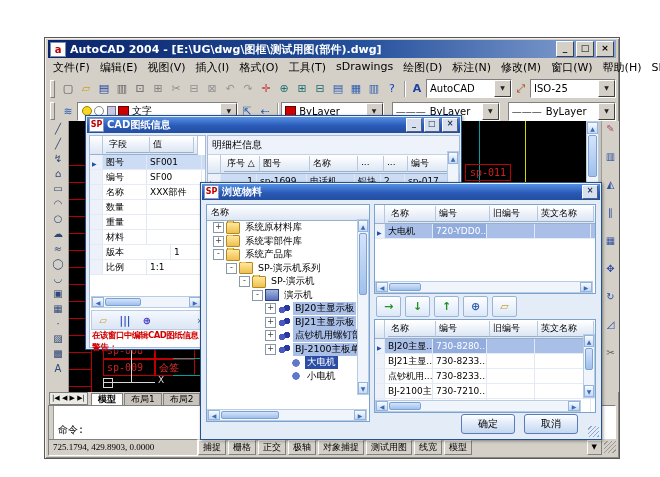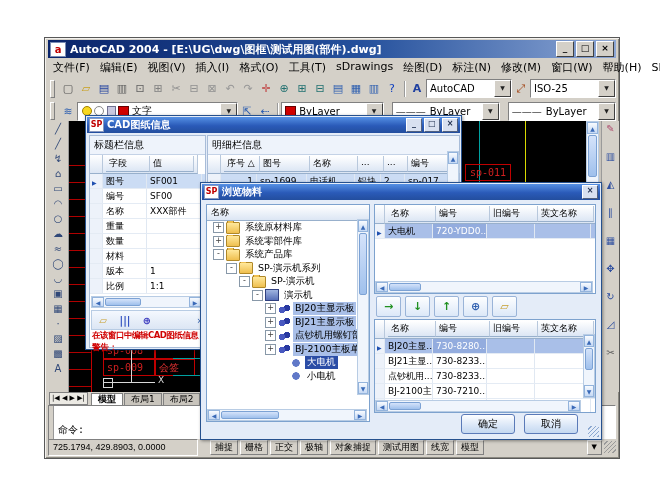--- a/index.html
+++ b/index.html
@@ -63,21 +63,21 @@
   .tabsrow{position:absolute;left:3px;top:354px;right:3px;height:13px;background:#D4D0C8;display:flex;align-items:flex-end;font-size:9px}
   .tabarrows{border:1px solid #808080;background:#ECEAE4;padding:0 2px;margin:0 3px 0 1px;font-size:7px;line-height:11px}
   .tab{border:1px solid #808080;border-bottom:none;background:#C8C4BC;padding:0 6px;line-height:11px;margin-right:1px}
   .tab.active{background:#fff;font-weight:bold}
   .cmdwin{position:absolute;left:3px;top:367px;right:3px;height:33px;background:#fff;
        border:1px solid;border-color:#808080 #fff #fff #808080;display:flex;align-items:flex-end}
   .cmdgrip{width:4px;height:100%;background:#D4D0C8;border-right:1px solid #999;flex:none}
   .cmdtext{font-size:10px;padding:0 2px 2px 4px;font-family:"DejaVu Sans Mono","Liberation Mono",monospace}
   .statusbar{position:absolute;left:3px;top:401px;right:3px;height:16px;background:#D4D0C8;display:flex;align-items:center;font-size:10px}
   .coords{border:1px solid;border-color:#808080 #fff #fff #808080;height:13px;line-height:13px;width:140px;padding:1px 4px;
-       font-family:Liberation Sans, sans-serif;font-size:9px;margin-right:12px}
+       font-family:Liberation Serif, serif;font-size:9px;}
   .stbtn{border:1px solid;border-color:#fff #808080 #808080 #fff;height:13px;line-height:13px;padding:0 4px;margin-right:2px;
        font-size:9px;white-space:nowrap}
   .stright{margin-left:auto;display:flex;align-items:center}
   .statgrip{width:12px;height:12px;background:repeating-linear-gradient(135deg,transparent 0 2px,#9a9a9a 2px 3px)}
   
   .dlg{position:absolute;background:#E4ECF8;border:1px solid #26518E;box-shadow:1px 1px 3px rgba(0,0,0,.4)}
   .dtitle{position:absolute;left:1px;top:1px;right:1px;height:16px;
        background:linear-gradient(180deg,#5590E4 0%,#2A5AB8 55%,#234E9E 100%);
        color:#fff;font-weight:bold;font-size:10px;display:flex;align-items:center;padding:0 2px}
   .spicon{width:13px;height:12px;background:#fff;border:1px solid #8898C0;font-size:8px;font-weight:bold;
@@ -345,21 +345,20 @@
   <div class="dtitle">
     <span class="spicon">SP</span>
     <span>CAD图纸信息</span>
     <span class="tspacer"></span>
     <span class="xbtn">_</span>
     <span class="xbtn">□</span>
     <span class="xbtn">×</span>
   </div>
 
   <div style="position:absolute;left:3px;top:19px;width:115px;height:211px;border:1px solid #A8BCD8;background:#fff">
-    <div class="panelhdr">标题栏信息</div>
     <div class="ghead">
       <span style="width:13px"></span>
       <span style="display:flex">
           <span style="width:44px">字段</span>
           <span style="width:44px">值</span>
         </span>
     </div>
     <div class="grid">
         <div class="grow cur">
         <span class="gind" style="width:13px;background:#EDF2FA"></span>
@@ -371,36 +370,36 @@
         <span style="width:44px">编号</span>
         <span style="width:55px">SF00</span>
       </div>
         <div class="grow">
         <span class="gind" style="width:13px;background:#EDF2FA"></span>
         <span style="width:44px">名称</span>
         <span style="width:55px">XXX部件</span>
       </div>
         <div class="grow">
         <span class="gind" style="width:13px;background:#EDF2FA"></span>
+        <span style="width:44px">数量</span>
+        <span style="width:55px"></span>
+      </div>
+        <div class="grow">
+        <span class="gind" style="width:13px;background:#EDF2FA"></span>
         <span style="width:44px">重量</span>
         <span style="width:55px"></span>
       </div>
         <div class="grow">
         <span class="gind" style="width:13px;background:#EDF2FA"></span>
-        <span style="width:44px">数量</span>
-        <span style="width:55px"></span>
-      </div>
-        <div class="grow">
-        <span class="gind" style="width:13px;background:#EDF2FA"></span>
         <span style="width:44px">材料</span>
         <span style="width:55px"></span>
       </div>
         <div class="grow">
         <span class="gind" style="width:13px;background:#EDF2FA"></span>
-        <span style="width:44px">版本</span>
+        <span style="width:68px">版本</span>
         <span style="width:55px">1</span>
       </div>
         <div class="grow">
         <span class="gind" style="width:13px;background:#EDF2FA"></span>
         <span style="width:44px">比例</span>
         <span style="width:55px">1:1</span>
       </div>
       </div>
     <div class="sb sbh" style="left:1px;top:160px;width:111px;height:12px">
       <span class="sba">◀</span>

